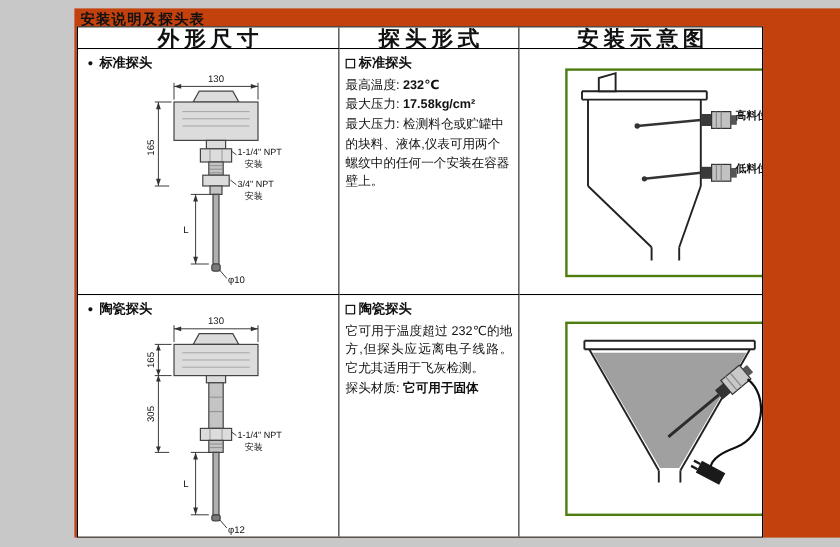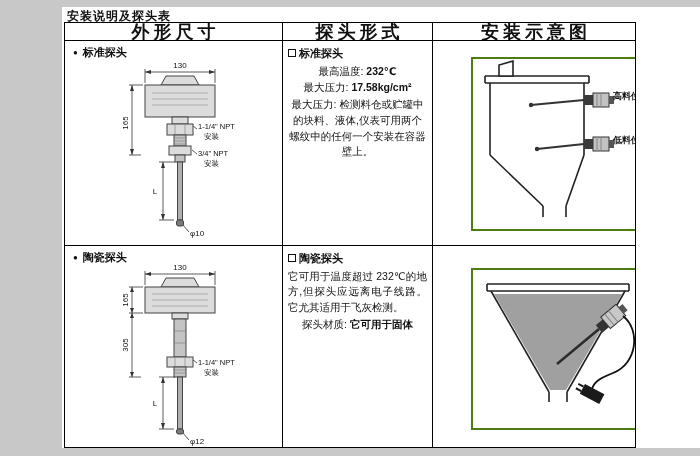--- a/index.html
+++ b/index.html
@@ -1,19 +1,19 @@
 <!DOCTYPE html>
 <html><head>
 <meta charset="utf-8">
 <style>
   * { margin:0; padding:0; box-sizing:border-box; }
   html,body { width:700px; height:456px; overflow:hidden; }
   body { font-family:"Liberation Sans","DejaVu Sans",sans-serif; color:#111; background:#c8c8c8; }
   .screen { position:relative; width:700px; height:456px; background:#c8c8c8; }
-  .page { position:absolute; left:62px; top:7px; width:638px; height:441px; background:#ffffff; }
+  .page { position:absolute; left:62px; top:7px; width:638px; height:441px; background:#c2410c; }
   .page-title { position:absolute; left:5px; top:1px; font-size:12px; font-weight:bold; letter-spacing:1px; }
   .tbl { position:absolute; left:2px; top:15px; width:572px; height:426px; border:1px solid #000;
          display:grid; grid-template-columns:218px 150px 202px; grid-template-rows:18px 205px 201px; background:#fff; }
   .cell { position:relative; border-right:1px solid #000; border-bottom:1px solid #000; overflow:hidden; background:#fff; }
   .c3 { border-right:none; }
   .r2 { border-bottom:none; }
   .hdr { display:flex; align-items:center; justify-content:center; font-weight:bold; font-size:18px; letter-spacing:4px; text-indent:4px; }
   .row-label { display:flex; align-items:center; gap:5px; font-size:11px; font-weight:bold; padding:4px 0 0 8px; }
   .bullet { font-size:8px; line-height:1; }
   .draw { position:absolute; }
@@ -21,21 +21,21 @@
   .d2 { left:40px; top:15px; }
   svg text { font-size:8px; fill:#111; }
   svg text.small { font-size:7.5px; }
   .dim { stroke:#333; stroke-width:0.8; fill:none; }
   .part { fill:#dcdcdc; stroke:#444; stroke-width:1; }
   .part2 { fill:#c4c4c4; stroke:#444; stroke-width:1; }
   .probe-cell { padding:3px 5px 0 5px; font-size:10.5px; line-height:1.5; }
   .probe-title { display:flex; align-items:center; gap:3px; font-weight:bold; font-size:11px; margin:1px 0 2px 0; }
   .chk { width:8px; height:8px; border:1px solid #111; display:inline-block; flex:0 0 auto; }
   .desc { text-align:justify; }
-  .spec { margin-top:1px;text-align:center; }
+  .spec { margin-top:1px; }
   .sl { margin-right:3px; }
   .b { font-weight:bold; }
   .frame { position:absolute; border:2px solid #4d7c0f; background:#fff;margin-left:24px; }
   .f1 { left:14px; top:16px; width:174px; height:174px; }
   .f2 { left:14px; top:22px; width:174px; height:162px; }
   .dlabel { position:absolute; right:3px; font-size:9px; font-weight:bold; white-space:nowrap; }
   .dl-high { top:31px; } .dl-low { top:75px;text-align:center; }
 </style>
 </head>
 <body>

